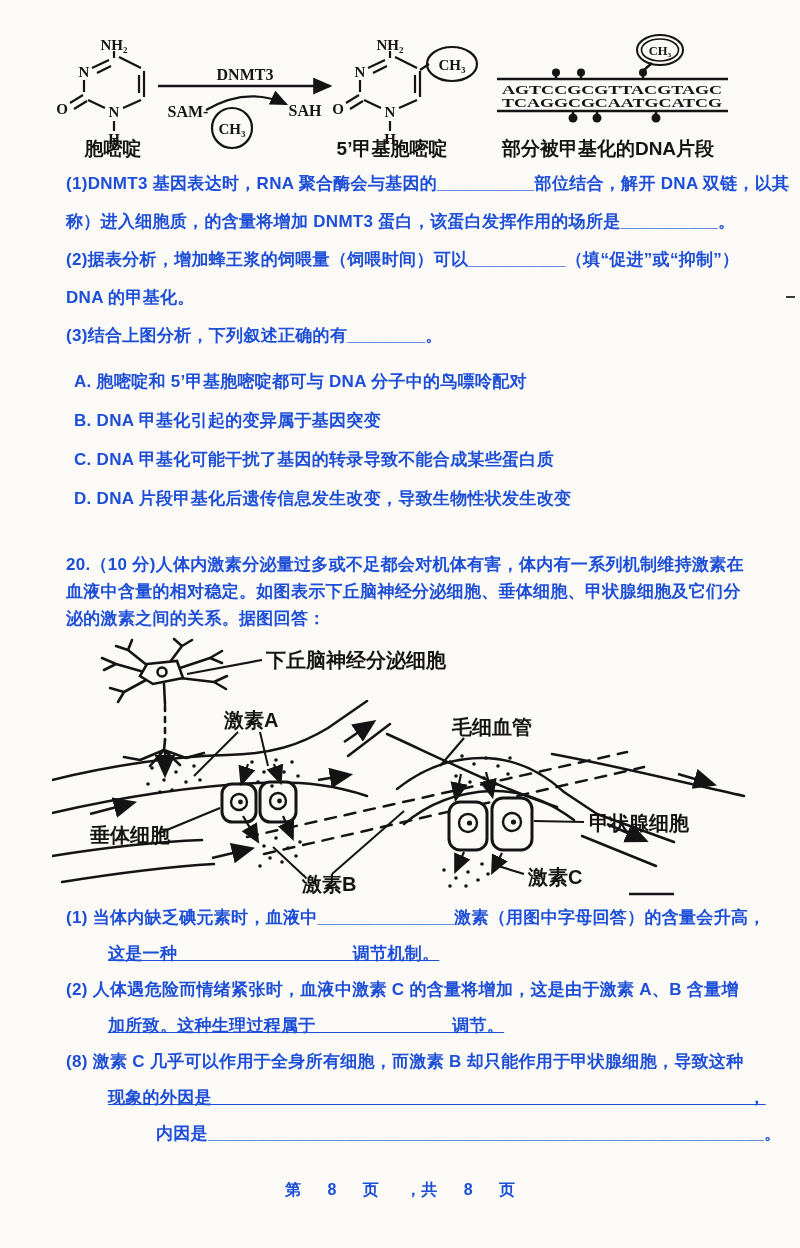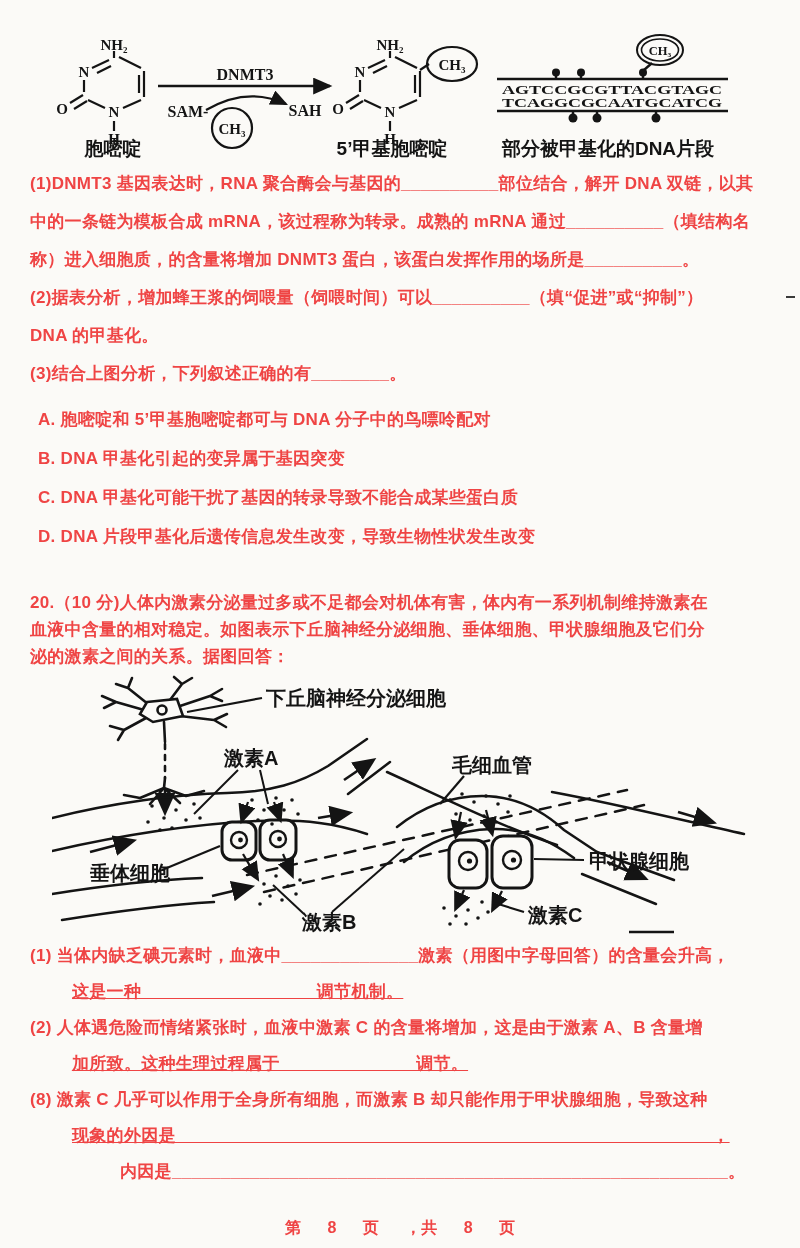--- a/index.html
+++ b/index.html
@@ -1,18 +1,18 @@
 <!DOCTYPE html>
 <html><head>
 <meta charset="utf-8">
 <style>
   html,body{margin:0;padding:0;}
   body{background:#e9e9e6;font-family:"Liberation Sans",sans-serif;}
-  .page{position:relative;width:800px;height:1248px;margin:0 auto;background:#fbfaf7;color:#ef4444;overflow:hidden;}
-  .body-text{padding:0 28px 0 30px;}
+  .page{position:relative;width:800px;height:1248px;margin:0 auto;background:#fbfaf7;color:#1d4ed8;overflow:hidden;}
+  .body-text{padding:0 28px 0 30px;margin-left:36px;}
   .tline{white-space:nowrap;font-size:17px;font-weight:700;line-height:38px;letter-spacing:.3px;}
   .q19 .tline{line-height:38px;}
   .opts{margin-top:7px;padding-left:8px;}
   .opts .tline{line-height:39px;}
   .q20-intro{margin-top:33px;}
   .q20-intro .tline{line-height:27px;}
   .subq .tline{line-height:36px;}
   .indent-a{padding-left:42px;text-decoration:underline;}
   .indent-b{padding-left:90px;}
   .figure-strip{display:block;}
@@ -111,21 +111,20 @@
         <circle cx="656" cy="118" r="4.5"></circle>
     </g>
     <text class="chem-atom" x="660" y="55" font-size="12.5" text-anchor="middle">CH₃</text>
     <text class="seq" x="502" y="94" font-size="13.5" textLength="220" lengthAdjust="spacingAndGlyphs">AGTCCGCGTTACGTAGC</text>
     <text class="seq" x="502" y="107" font-size="13.5" textLength="220" lengthAdjust="spacingAndGlyphs">TCAGGCGCAATGCATCG</text>
     <text class="cjk-label" x="608" y="155" font-size="19" text-anchor="middle">部分被甲基化的DNA片段</text>
   </svg>
 
   <div class="body-text q19">
     <div class="tline">(1)DNMT3 基因表达时，RNA 聚合酶会与基因的__________部位结合，解开 DNA 双链，以其</div>
-    <div class="tline">中的一条链为模板合成 mRNA，该过程称为转录。成熟的 mRNA 通过__________（填结构名</div>
     <div class="tline">称）进入细胞质，的含量将增加 DNMT3 蛋白，该蛋白发挥作用的场所是__________。</div>
     <div class="tline">(2)据表分析，增加蜂王浆的饲喂量（饲喂时间）可以__________（填“促进”或“抑制”）</div>
     <div class="tline">DNA 的甲基化。</div>
     <div class="tline">(3)结合上图分析，下列叙述正确的有________。</div>
     <div class="opts">
       <div class="tline">A. 胞嘧啶和 5’甲基胞嘧啶都可与 DNA 分子中的鸟嘌呤配对</div>
       <div class="tline">B. DNA 甲基化引起的变异属于基因突变</div>
       <div class="tline">C. DNA 甲基化可能干扰了基因的转录导致不能合成某些蛋白质</div>
       <div class="tline">D. DNA 片段甲基化后遗传信息发生改变，导致生物性状发生改变</div>
     </div>

